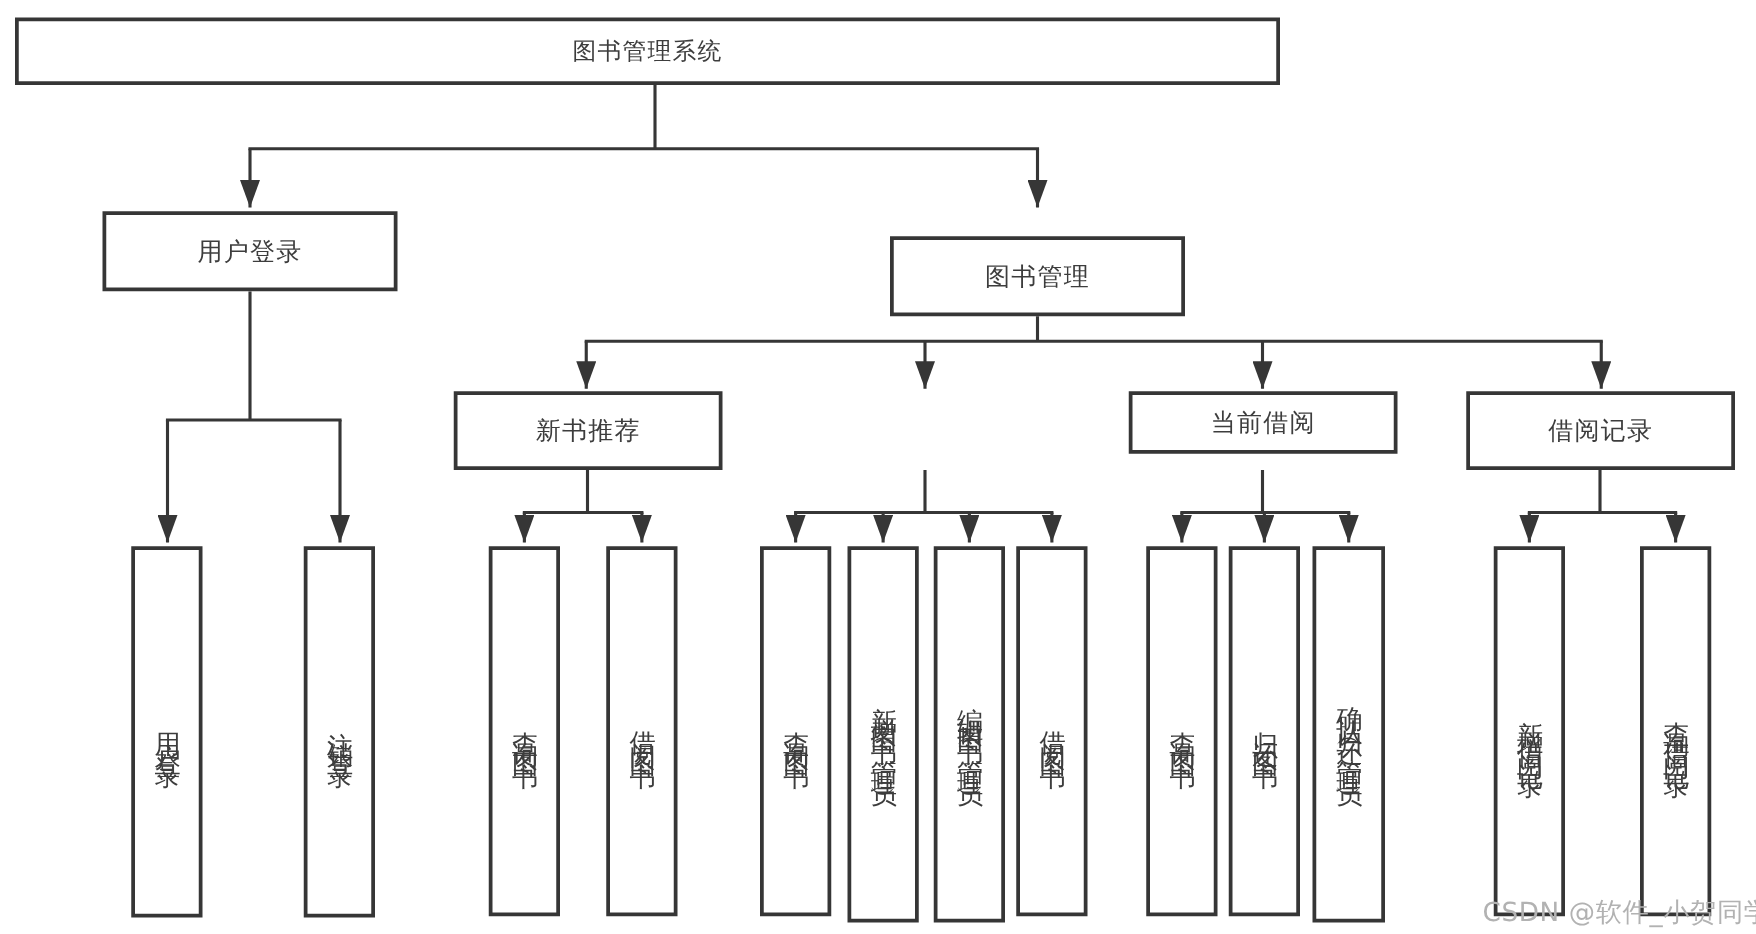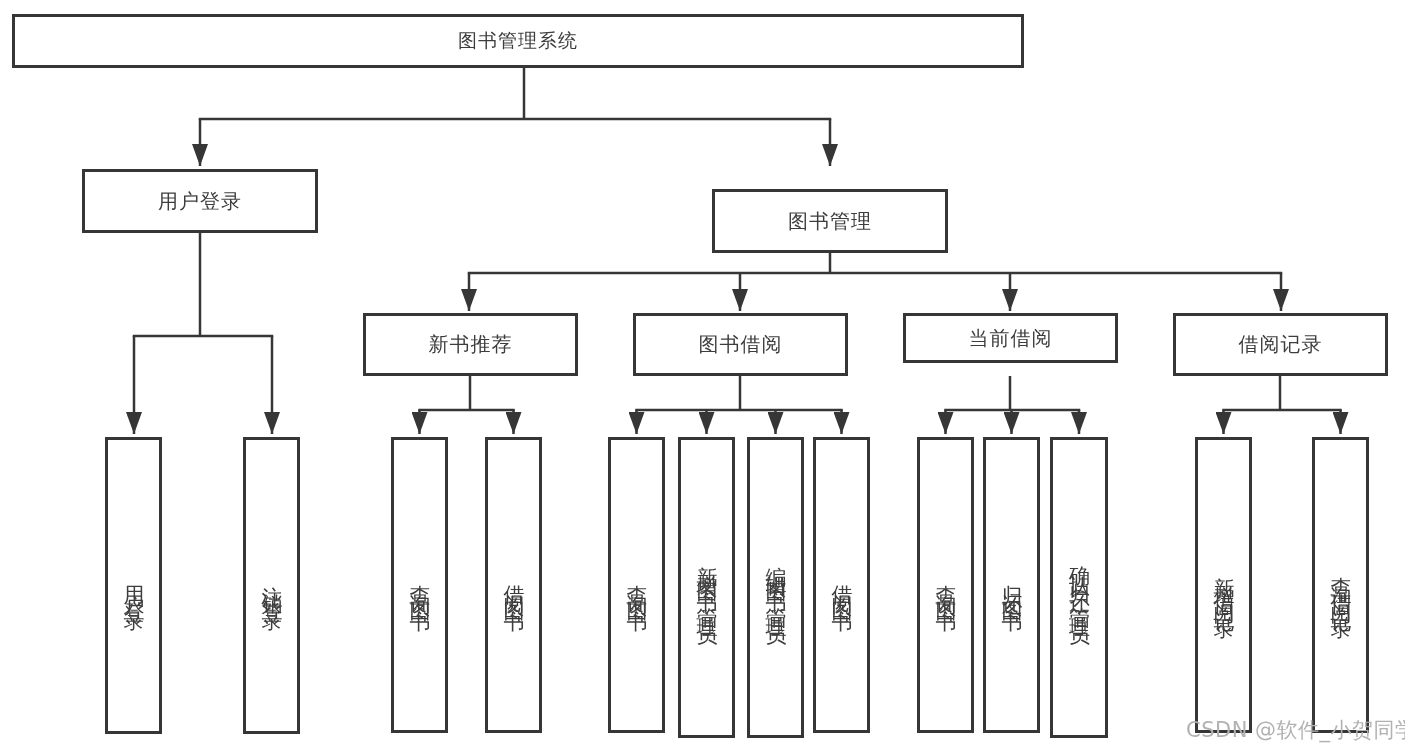--- a/index.html
+++ b/index.html
@@ -121,21 +121,20 @@
   </svg>
 
   <div class="node rootlabel" style="left:12px; top:14px; width:1012px; height:54px;">图书管理系统</div>
 
   <div class="node hlabel" style="left:82px; top:169px; width:236px; height:64px;">用户登录</div>
 
   <div class="node hlabel" style="left:712px; top:169px; width:236px; height:64px;margin-top:20px;">图书管理</div>
 
   <div class="node hlabel" style="left:363px; top:313px; width:215px; height:63px;">新书推荐</div>
 
-  <div class="node hlabel" style="left:633px; top:313px; width:215px; height:63px;">图书借阅</div>
 
   <div class="node hlabel" style="left:903px; top:313px; width:215px; height:50px;">当前借阅</div>
 
   <div class="node hlabel" style="left:1173px; top:313px; width:215px; height:63px;">借阅记录</div>
 
   <div class="node vnode" style="left:105px; top:437px; width:57px; height:297px;">
     <span>用户登录</span>
   </div>
   <div class="node vnode" style="left:243px; top:437px; width:57px; height:297px;">
     <span>注销登录</span>

